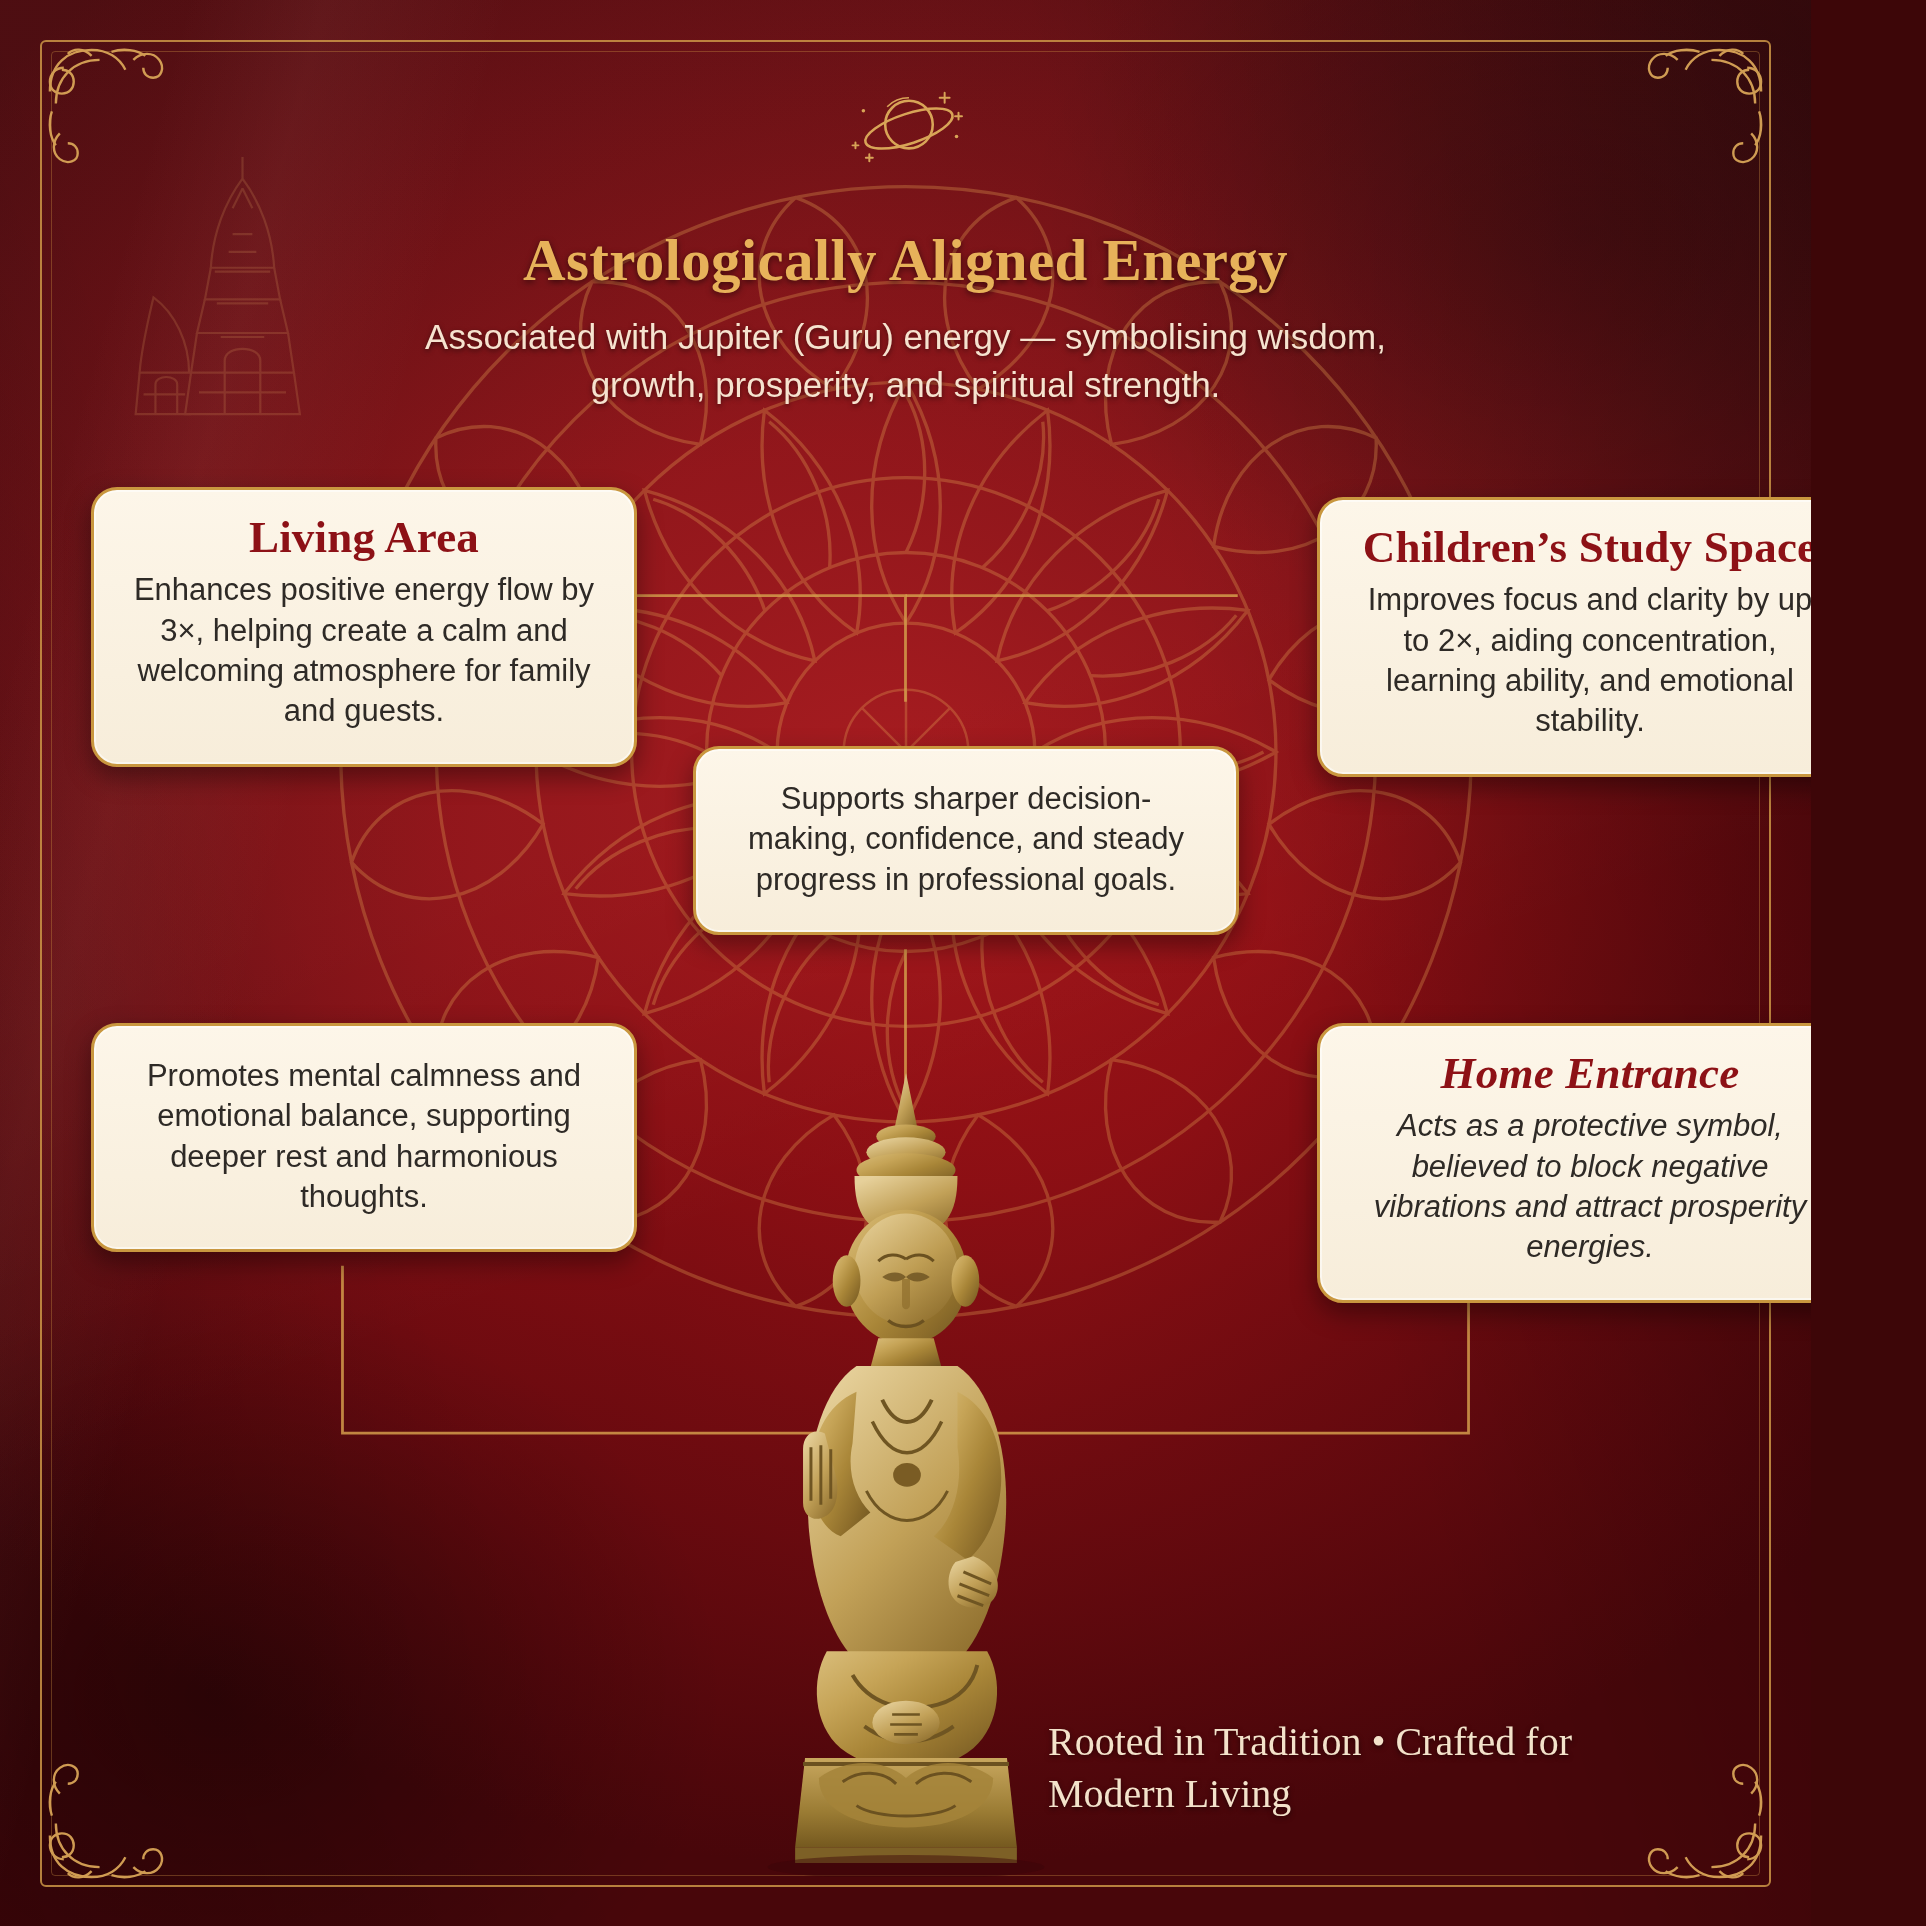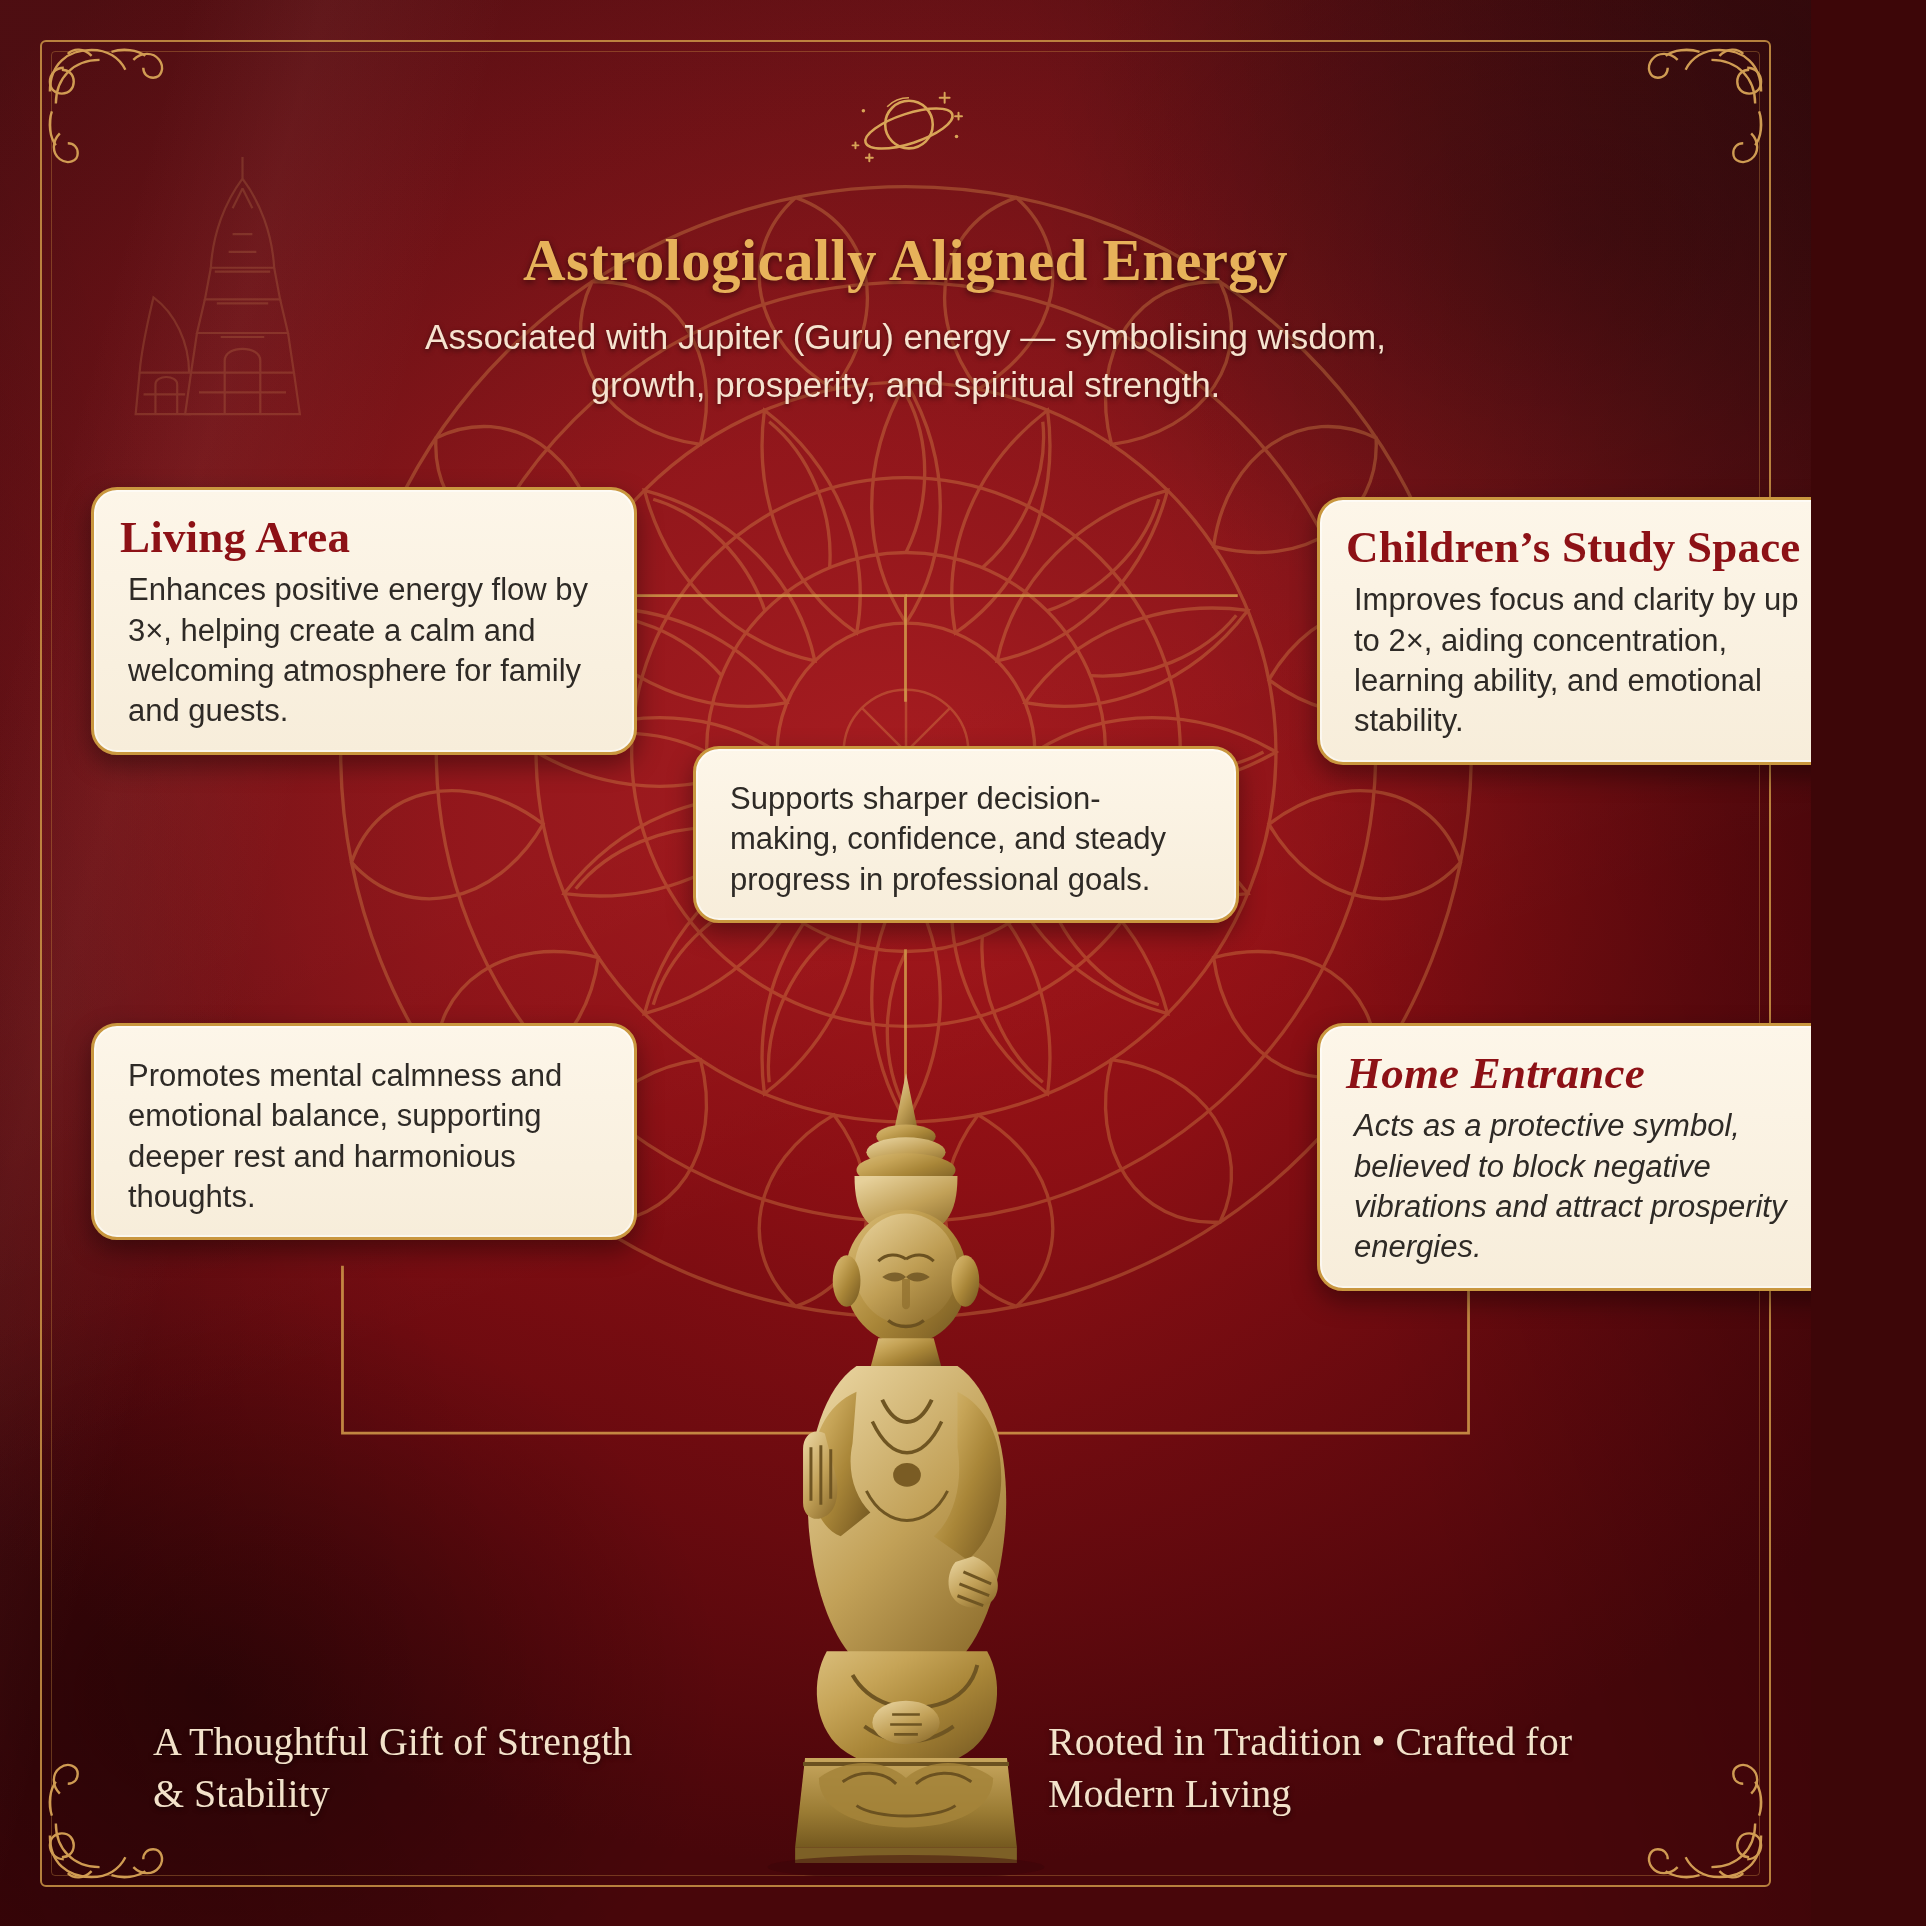--- a/index.html
+++ b/index.html
@@ -132,22 +132,23 @@
     pointer-events: none;
   }
 
   
   .card {
     position: absolute;
     background: linear-gradient(180deg, #fdf6e9 0%, #f7edda 100%);
     border: 3px solid #c9973f;
     border-radius: 26px;
     box-shadow: 0 10px 26px rgba(0,0,0,0.40), inset 0 0 0 2px rgba(255,255,255,0.55);
-    padding: 22px 26px 12px;
+    padding: 22px 26px 24px;
     box-sizing: border-box;
+    text-align: center;
   }
   .card h3 {
     margin: 0 0 6px;
     font-family: "Liberation Serif", serif;
     font-weight: bold;
     color: #8d1116;
     font-size: 45px;
     line-height: 1.12;
     letter-spacing: 0.2px;
   }
@@ -501,17 +502,16 @@
 
     <path d="M98 700 L302 700 L312 790 L88 790 Z" fill="url(#baseGrad)"></path>
     <path d="M96 706 L304 706" stroke="#6b5120" stroke-width="4"></path>
     <path d="M112 720 C140 700 176 700 200 720 C224 700 260 700 288 720 C288 752 250 770 200 770 C150 770 112 752 112 720 Z" fill="#a4843a" opacity="0.85"></path>
     <path d="M136 724 C152 712 176 712 190 726 M210 726 C226 712 250 712 266 724" stroke="#6b5120" stroke-width="3" fill="none"></path>
     <path d="M150 748 C170 762 230 762 250 748" stroke="#6b5120" stroke-width="3" fill="none"></path>
     <path d="M88 790 L312 790 L312 806 L88 806 Z" fill="#7d6026"></path>
     <ellipse cx="200" cy="810" rx="140" ry="12" fill="#3a0508" opacity="0.45"></ellipse>
   </svg>
 
-  <div class="footer left">A Thoughtful Gift of Strength &amp; Stability</div>
   <div class="footer right">Rooted in Tradition • Crafted for Modern Living</div>
 
 </div>
 
 
 </body></html>

